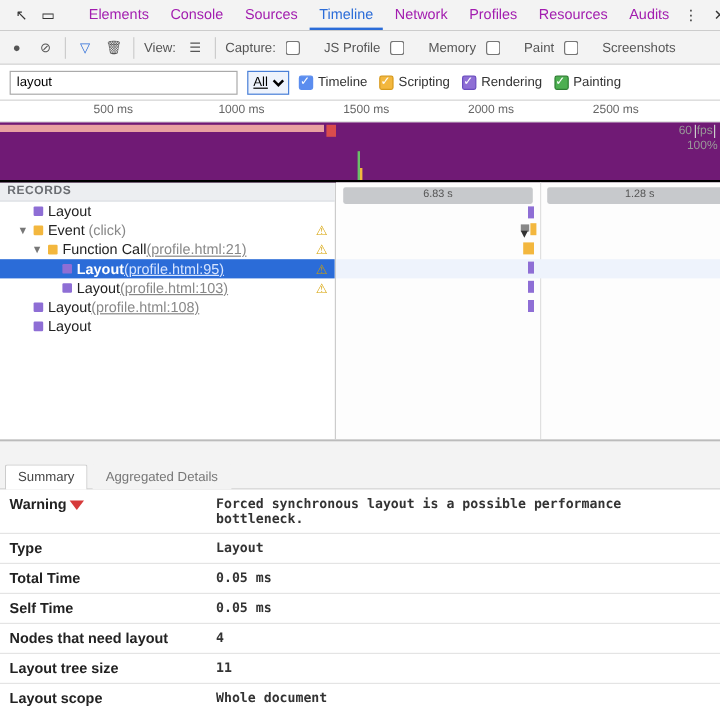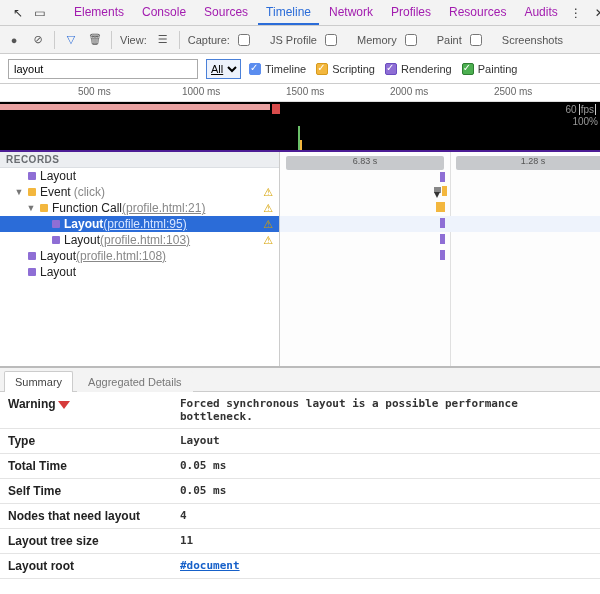--- a/index.html
+++ b/index.html
@@ -30,21 +30,21 @@
   .chk { width:12px; height:12px; border:1px solid #888; border-radius:2px; background:#fff; position:relative;}
   .chk.checked::after { content:"✓"; position:absolute; top:-2px; left:0; font-size:10px; color:#fff;}
   .chk.loading.checked { background:#5b8def; border-color:#5b8def;}
   .chk.scripting.checked { background:#f3b73e; border-color:#d79a1c;}
   .chk.rendering.checked { background:#8e6ed5; border-color:#6a4cbf;}
   .chk.painting.checked { background:#4caf50; border-color:#2e7d32;}
 
   
   .ruler { height:18px; border-bottom:1px solid #ddd; background:#fff; position:relative; font-size:10px; color:#666;}
   .ruler span { position:absolute; top:2px;}
-  .overview { height:50px; border-bottom:2px solid #4c1d95; background:#000000; position:relative;}
+  .overview { height:50px; border-bottom:2px solid #000000; background:#701a75; position:relative;}
   .overview .fpsbox { position:absolute; right:2px; top:2px; font-size:10px; color:#999; text-align:right; line-height:12px;}
   .overview .bar { position:absolute; bottom:0; width:2px;}
   .ovstrip { position:absolute; left:0; top:2px; height:6px; background:#e8a1a1;}
 
   
   .mainsplit { display:flex; height:216px; border-bottom:2px solid #bbb;}
   .records { width:280px; border-right:1px solid #ccc; display:flex; flex-direction:column; background:#fff;}
   .records-header { background:#eceef1; color:#6a6d72; font-size:10px; letter-spacing:0.5px; padding:2px 6px; border-bottom:1px solid #dcdfe3; font-weight:bold;}
   .tree { flex:1; overflow:hidden;}
   .treerow { height:16px; display:flex; align-items:center; padding:0 4px; position:relative; white-space:nowrap;}
@@ -63,21 +63,21 @@
   .treerow.sel .arrow { color:#fff;}
   .pad1 { padding-left:14px;} .pad2 { padding-left:26px;} .pad3 { padding-left:38px;}
 
   .flame { flex:1; background:#fdfdfd; position:relative;}
   .flame .groupbar { position:absolute; top:4px; height:14px; background:#c7c9cc; border-radius:2px; font-size:9px; color:#555; text-align:center; line-height:10px;}
   .flame .col-sep { position:absolute; top:0; bottom:0; width:1px; background:#e0e0e0;}
   .flame .highlight-row { position:absolute; left:0; right:0; height:16px; background:#eef3fc;}
   .flame .rowmark { position:absolute; width:5px; height:10px;}
 
   
-  .bottabs { height:24px; border-bottom:1px solid #ccc; background:#f3f3f3; display:flex; align-items:flex-end;}
+  .bottabs { height:40px; border-bottom:1px solid #ccc; background:#f3f3f3; display:flex; align-items:flex-end;}
   .bottabs .t { padding:4px 10px; border:1px solid #ccc; border-bottom:none; background:#fff; margin-left:4px; border-radius:2px 2px 0 0; font-size:11px; color:#444; position:relative; top:1px;}
   .bottabs .t.inactive { background:#f3f3f3; color:#777; border-color:transparent;}
 
   
   .details { background:#fff;}
   .details .drow { display:flex; border-bottom:1px solid #e4e4e4; font-size:12px;}
   .details .k { width:172px; padding:5px 8px; font-weight:bold; color:#222;}
   .details .v { flex:1; padding:5px 8px; font-family:"Menlo","Consolas",monospace; font-size:11px; color:#333;font-weight:bold;}
   .details .v a { color:#1660c9; text-decoration:underline;}
   .warnflag { display:inline-block; width:0; height:0; border-left:6px solid transparent; border-right:6px solid transparent; border-top:8px solid #d63a3a; vertical-align:middle; margin-left:2px;}
@@ -271,17 +271,21 @@
     </div>
   <div class="drow">
       <div class="k">Nodes that need layout</div>
       <div class="v">4</div>
     </div>
   <div class="drow">
       <div class="k">Layout tree size</div>
       <div class="v">11</div>
     </div>
   <div class="drow">
+      <div class="k">Layout scope</div>
+      <div class="v">Whole document</div>
+    </div>
+  <div class="drow">
       <div class="k">Layout root</div>
       <div class="v"><a>#document</a></div>
     </div>
 
 </div>
 
 </body></html>

